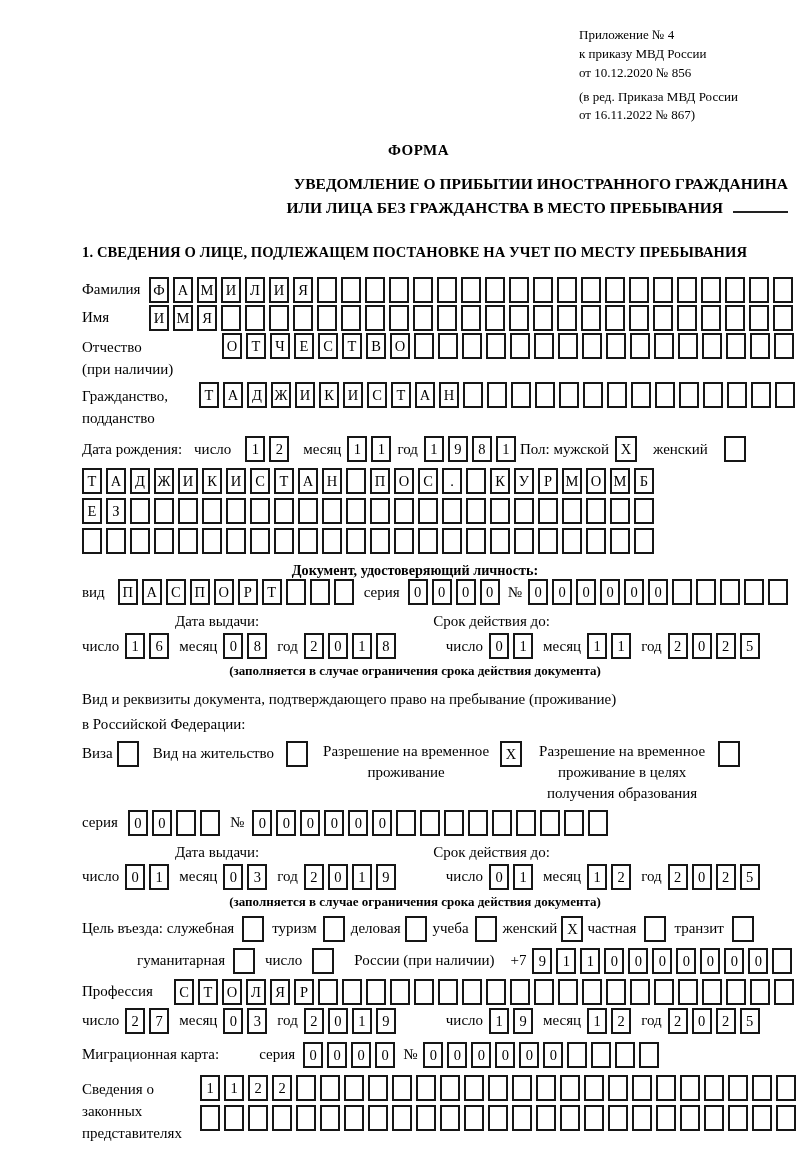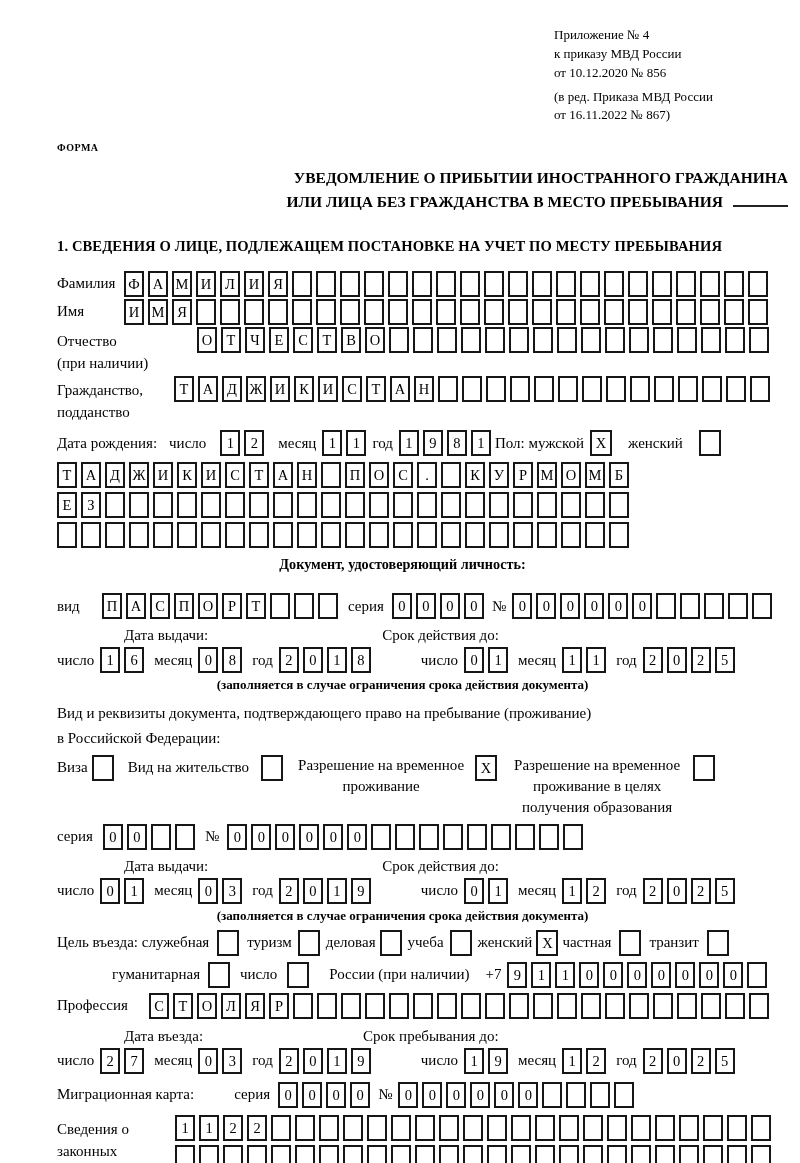--- a/index.html
+++ b/index.html
@@ -2,26 +2,26 @@
 <html><head>
 <meta charset="utf-8">
 <style>
   * { margin:0; padding:0; box-sizing:border-box; }
   html,body { background:#fff; }
   body {
     width:800px; height:1163px; overflow:hidden;
     font-family:"Liberation Serif","DejaVu Serif",serif;
     color:#000; font-size:15px;
   }
-  .page { padding:26px 12px 0 57px; width:800px; height:1163px; }
+  .page { padding:26px 12px 0 82px; width:800px; height:1163px; }
 
   .appendix { width:226px; margin-left:497px; font-size:13px; line-height:1.45; }
   .appendix .gap { margin-top:5px; }
 
-  .forma { text-align:left; padding-right:33px; font-weight:bold; margin-top:17px; font-size:10px; letter-spacing:0.5px; }
+  .forma { text-align:center; padding-right:33px; font-weight:bold; margin-top:17px; font-size:15px; letter-spacing:0.5px; }
 
   .title { text-align:right; font-weight:bold; font-size:15.5px; margin-top:13px; line-height:1.55; padding-left:30px; }
   .blank { display:inline-block; width:55px; border-bottom:2px solid #222; margin-left:10px; height:14px; }
 
   .section { font-weight:bold; font-size:14.6px; margin-top:24px; letter-spacing:0.1px; }
 
   .frow { display:flex; align-items:flex-start; margin-top:2px; white-space:nowrap; }
   .flabel { padding-top:4px; flex-shrink:0; }
   .labelcol { flex-shrink:0; line-height:22px; padding-top:3px; }
 
@@ -37,21 +37,21 @@
 
   .w67 { width:67px; } .w140 { width:140px; } .w117 { width:117px; } .w137 { width:137px; }
   .w118 { width:118px; } .w92 { width:92px; }
 
   .ml4{margin-left:4px} .ml6{margin-left:6px} .ml8{margin-left:8px} .ml10{margin-left:10px}
   .ml12{margin-left:12px} .ml14{margin-left:14px} .ml16{margin-left:16px} .ml20{margin-left:20px} .ml40{margin-left:40px}
 
   .docheading { text-align:center; font-weight:bold; font-size:14.2px; margin-top:4px; padding-right:40px; }
 
   .dheads { display:flex; margin-top:8px; }
-  .dheads .h1 { margin-left:67px;text-align:center; }
+  .dheads .h1 { margin-left:93px;text-align:center; }
   .dheads .h2 { margin-left:174px; }
   .daterow { display:flex; align-items:center; margin-top:3px; white-space:nowrap; }
   .dgroup { display:flex; align-items:center; }
   .dg2 { margin-left:40px; }
   .dlbl { margin-right:6px; }
   .dgroup .cells { margin-right:10px; }
 
   .smallnote { font-size:13px; font-weight:bold; text-align:center; padding-right:40px; margin-top:4px; }
 
   .plain { margin-top:8px; line-height:1.65; }
@@ -323,21 +323,21 @@
           <span class="cell"></span>
           <span class="cell"></span>
           <span class="cell"></span>
           <span class="cell"></span>
         </span>
     </div>
   </div>
 
   <div class="docheading">Документ, удостоверяющий личность:</div>
 
-  <div class="daterow" style="margin-top:20px;">
+  <div class="daterow" style="margin-top:0;">
     <span class="w67" style="width:45px;">вид</span>
     <span class="cells">
         <span class="cell">П</span>
         <span class="cell">А</span>
         <span class="cell">С</span>
         <span class="cell">П</span>
         <span class="cell">О</span>
         <span class="cell">Р</span>
         <span class="cell">Т</span>
         <span class="cell"></span>
@@ -600,24 +600,20 @@
         <span class="cell"></span>
         <span class="cell"></span>
         <span class="cell"></span>
         <span class="cell"></span>
         <span class="cell"></span>
         <span class="cell"></span>
         <span class="cell"></span>
       </span>
   </div>
 
-  <div class="dheads" style="margin-top:9px;">
-    <span class="h1">Дата въезда:</span>
-    <span class="h2" style="margin-left:160px;">Срок пребывания до:</span>
-  </div>
   <div class="daterow">
     <div class="dgroup">
       <span class="dlbl">число</span>
       <span class="cells">
           <span class="cell">2</span>
           <span class="cell">7</span>
         </span>
       <span class="dlbl">месяц</span>
       <span class="cells">
           <span class="cell">0</span>

